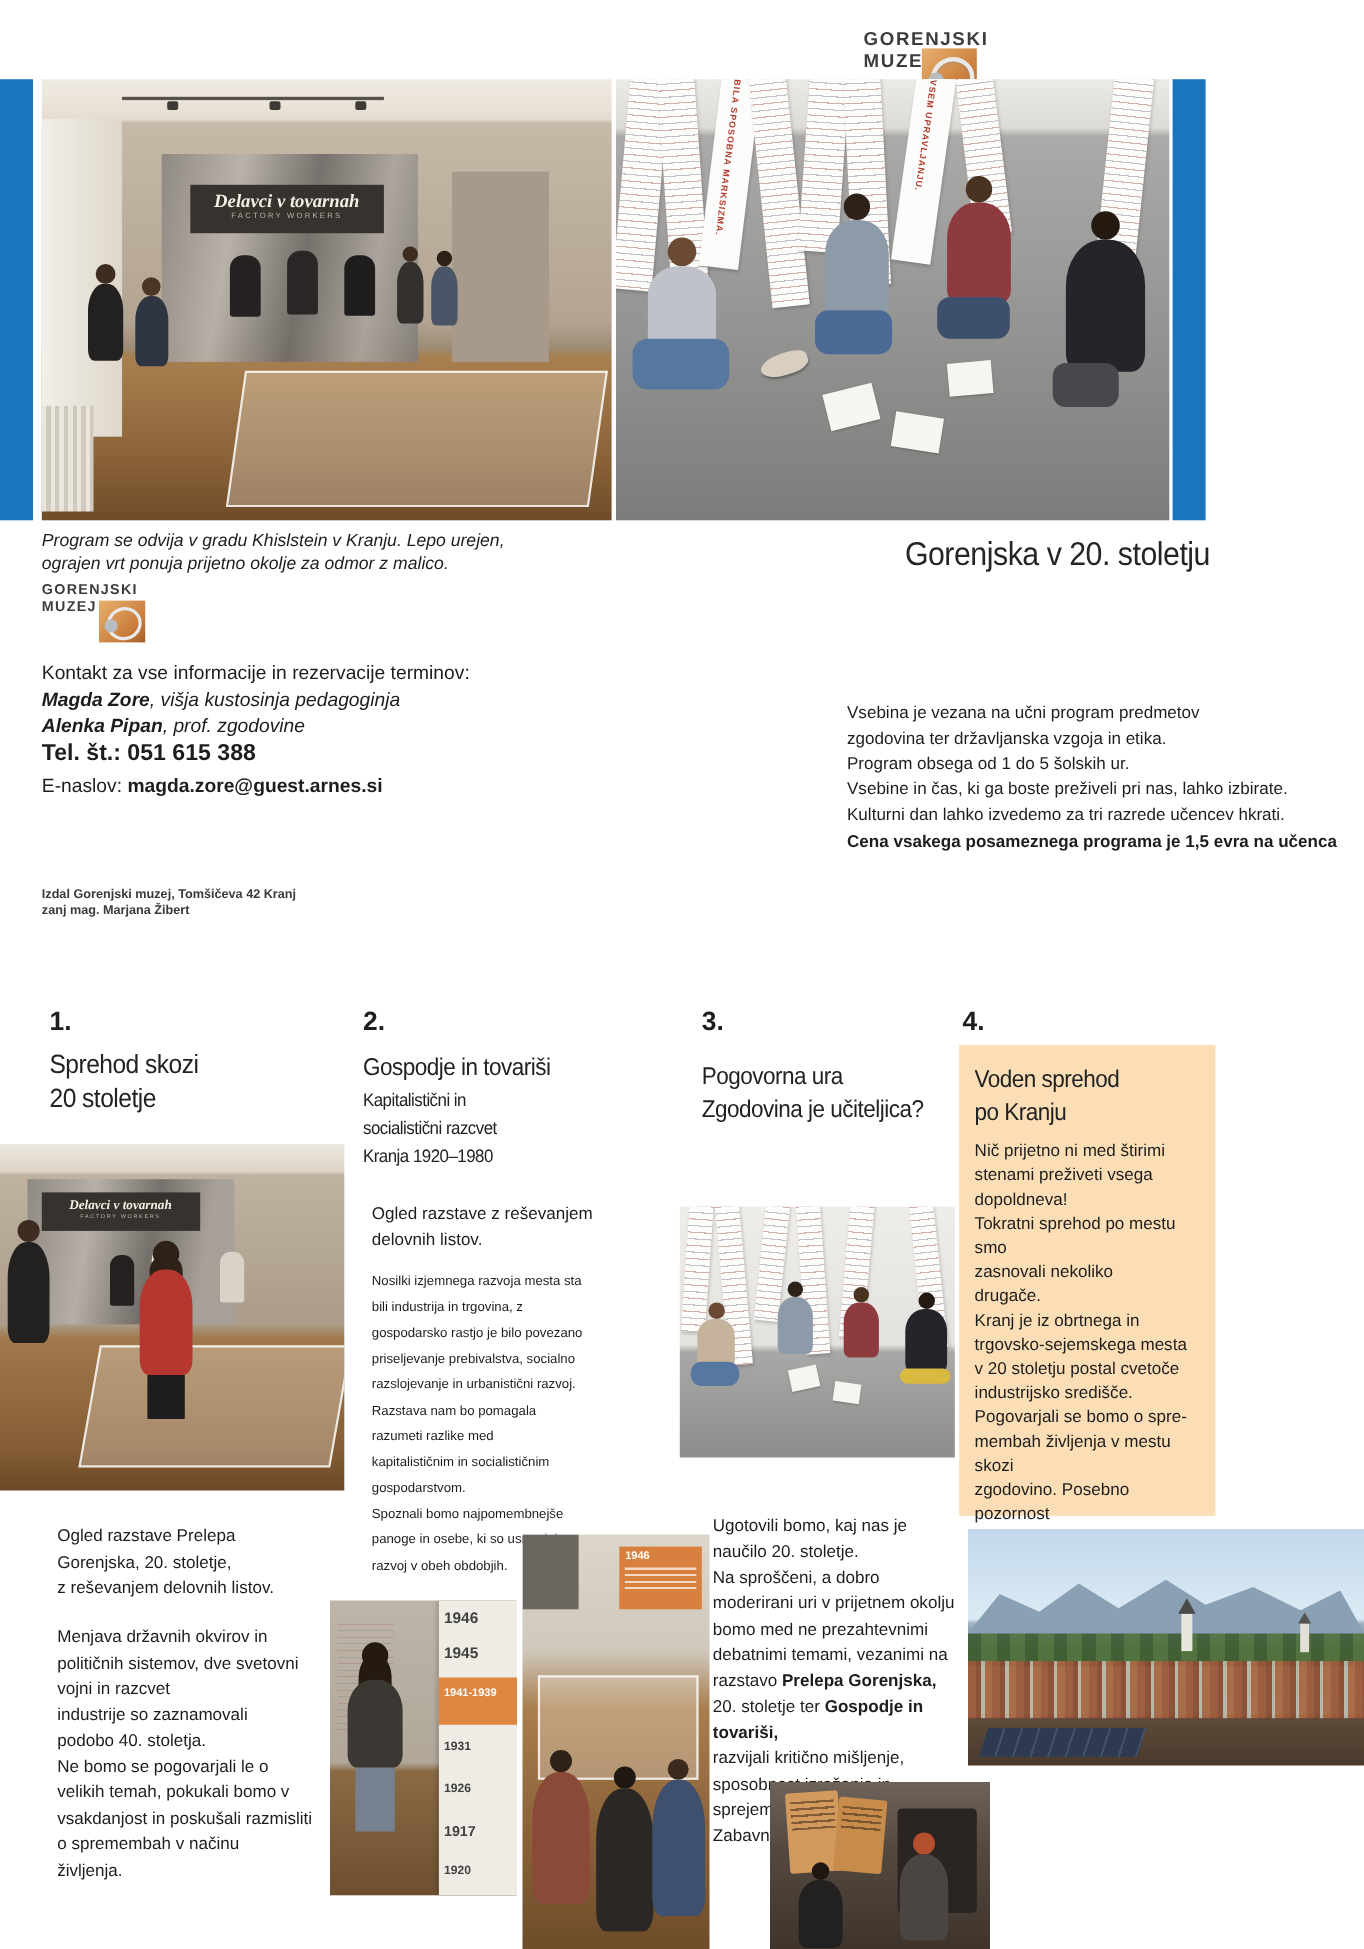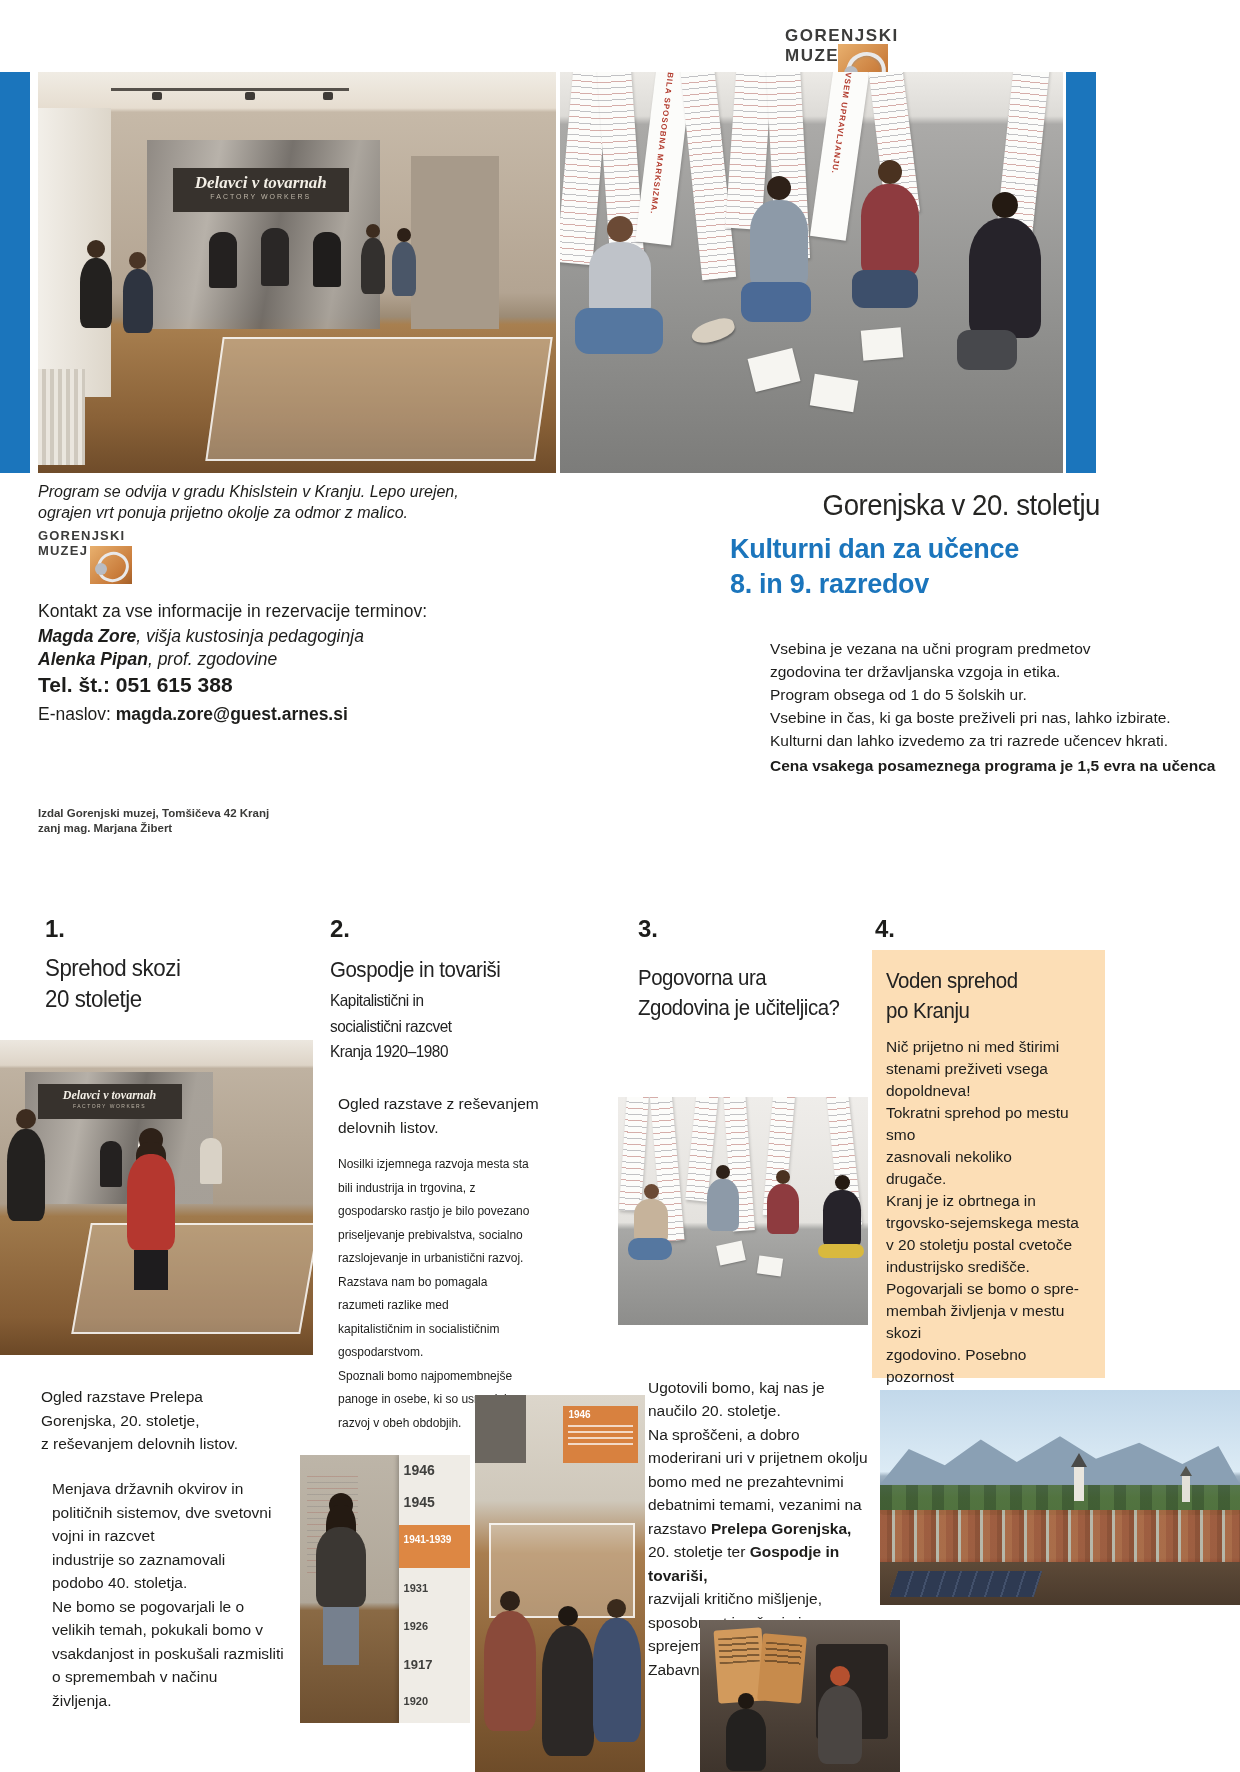--- a/index.html
+++ b/index.html
@@ -135,22 +135,20 @@
     <span style="font-weight:bold;">Alenka Pipan</span><span>, prof. zgodovine</span>
   </div>
   <div class="t" style="left:38px;top:673px;font-size:21px;font-weight:bold;">Tel. št.: 051 615 388</div>
   <div class="abs" style="left:38px;top:704px;font-size:17.5px;">
     <span>E-naslov: </span><span style="font-weight:bold;text-align:center;">magda.zore@guest.arnes.si</span>
   </div>
   <div class="t" style="left:38px;top:806px;font-size:11.5px;line-height:14.5px;font-weight:bold;color:#3a3a38;">Izdal Gorenjski muzej, Tomšičeva 42 Kranj
 zanj mag. Marjana Žibert</div>
 
   <div class="abs" style="left:700px;top:488px;width:400px;text-align:right;font-size:30px;color:#252523;transform:scaleX(.92);transform-origin:right top;letter-spacing:-.5px;">Gorenjska v 20. stoletju</div>
-  <div class="t" style="left:730px;top:532px;font-size:27px;font-weight:bold;color:#1b75bc;line-height:35px;letter-spacing:-.3px;">Kulturni dan za učence
-8. in 9. razredov</div>
   <div class="t" style="left:770px;top:637px;font-size:15.5px;line-height:23px;">Vsebina je vezana na učni program predmetov
 zgodovina ter državljanska vzgoja in etika.
 Program obsega od 1 do 5 šolskih ur.
 Vsebine in čas, ki ga boste preživeli pri nas, lahko izbirate.
 Kulturni dan lahko izvedemo za tri razrede učencev hkrati.</div>
   <div class="t" style="left:770px;top:757px;font-size:15.5px;font-weight:bold;">Cena vsakega posameznega programa je 1,5 evra na učenca</div>
 
   <div class="t" style="left:45px;top:915px;font-size:24px;font-weight:bold;">1.</div>
   <div class="t cond" style="left:45px;top:952px;font-size:24px;line-height:31px;color:#222;">Sprehod skozi
 20 stoletje</div>
@@ -168,21 +166,21 @@
       <div class="head" style="width:20px;height:20px;background:#3d2c1f;"></div>
       <div class="bdy" style="width:38px;height:92px;background:#23211f;"></div>
     </div>
     <div class="fig" style="left:40%;top:28%;width:52px;">
       <div class="head" style="width:24px;height:24px;background:#2e2118;"></div>
       <div style="width:30px;height:34px;background:#2e2118;border-radius:40%;margin:-10px auto 0;"></div>
       <div class="bdy" style="width:48px;height:96px;background:#b5372f;margin-top:-22px;"></div>
       <div style="width:34px;height:40px;background:#1e1c1e;margin:0 auto;"></div>
     </div>
   </div>
-  <div class="t" style="left:41px;top:1385px;font-size:15.5px;line-height:23.5px;">Ogled razstave Prelepa
+  <div class="t" style="left:52px;top:1385px;font-size:15.5px;line-height:23.5px;">Ogled razstave Prelepa
 Gorenjska, 20. stoletje,
 z reševanjem delovnih listov.</div>
   <div class="t" style="left:52px;top:1477px;font-size:15.5px;line-height:23.5px;">Menjava državnih okvirov in
 političnih sistemov, dve svetovni
 vojni in razcvet
 industrije so zaznamovali
 podobo 40. stoletja.
 Ne bomo se pogovarjali le o
 velikih temah, pokukali bomo v
 vsakdanjost in poskušali razmisliti

